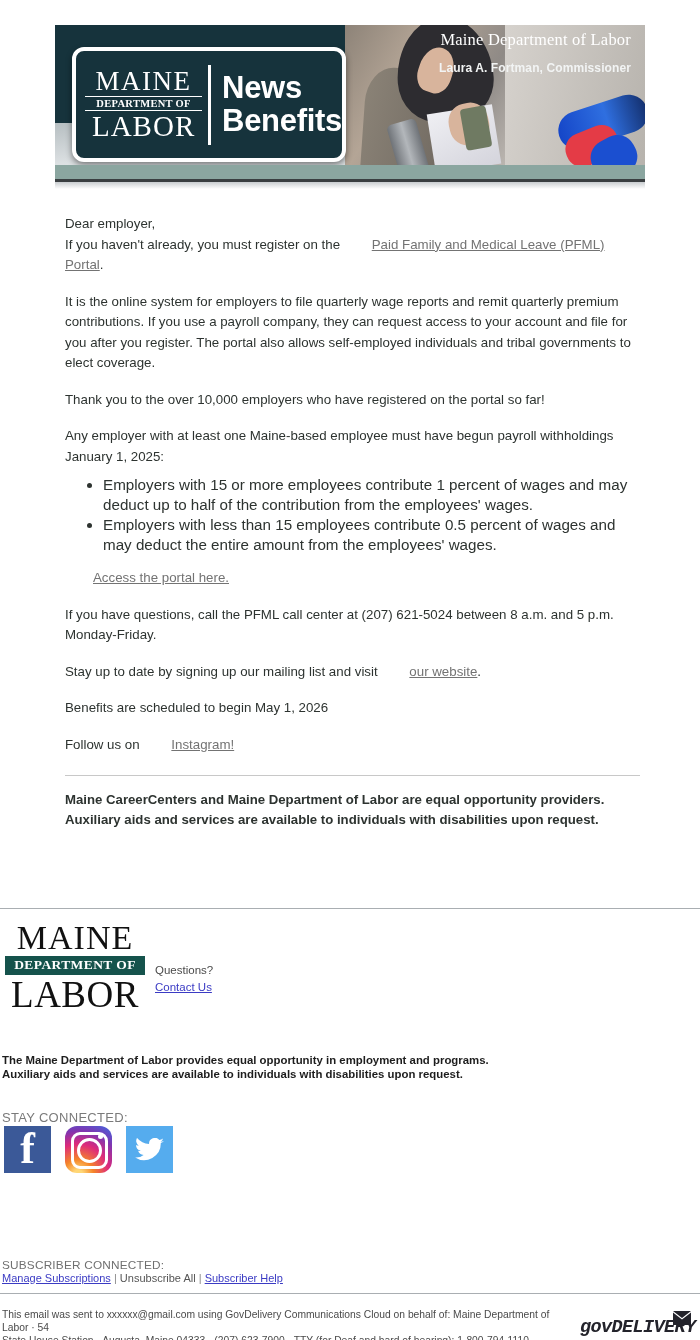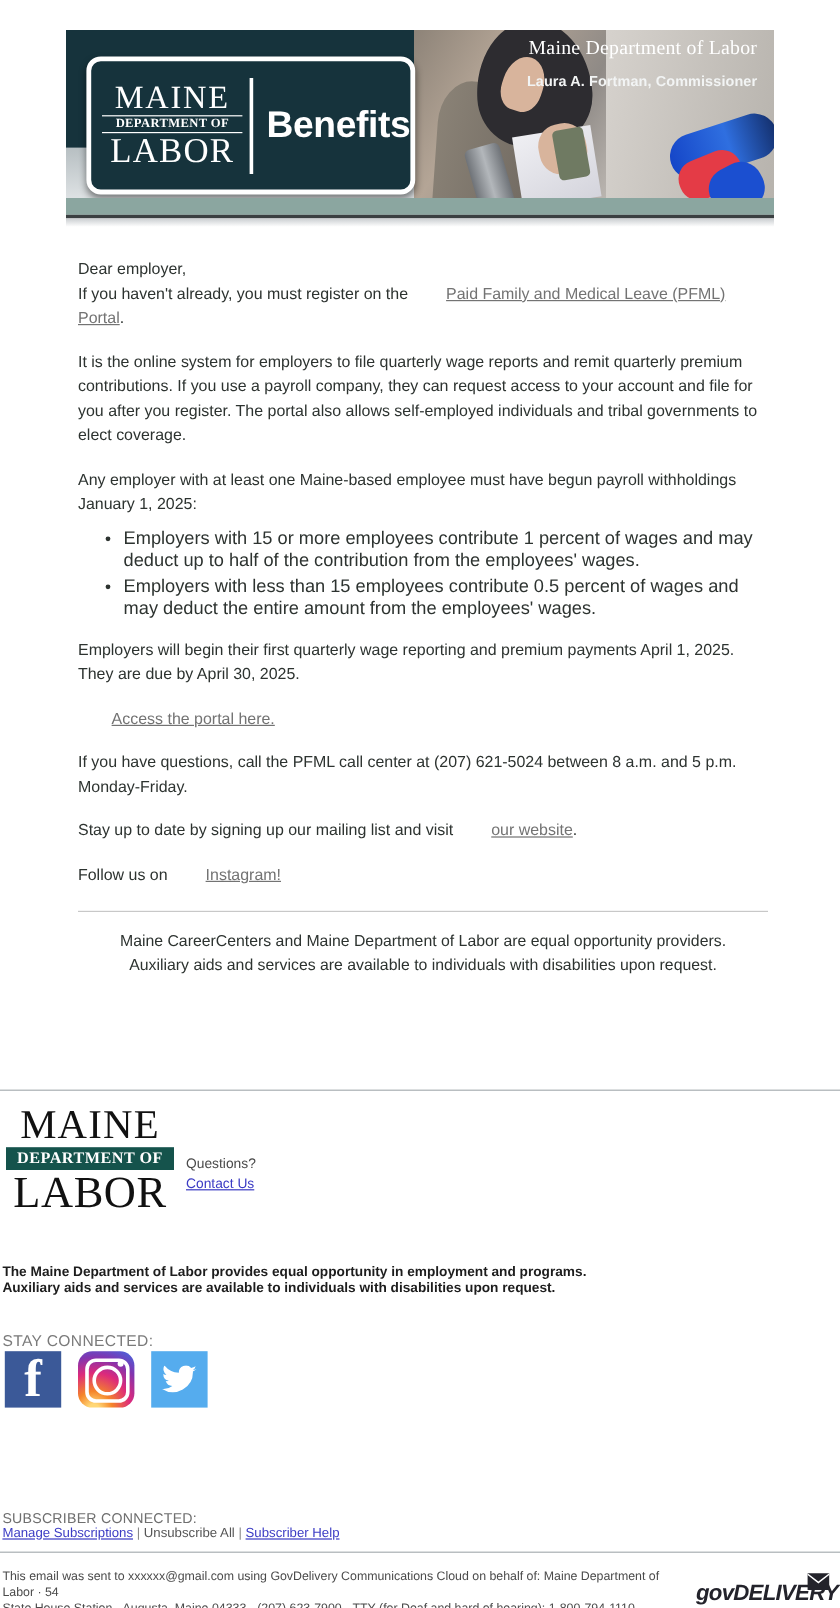--- a/index.html
+++ b/index.html
@@ -128,21 +128,21 @@
 
   
   .content { position:absolute; left:65px; top:214px; width:575px; }
   .content p { margin:0 0 16px 0; font-size:13.3px; line-height:20.5px; color:#2d3330; }
   .content p.tight { margin-bottom:0; }
   .content a, .flink { color:#737373; text-decoration:underline;margin-left:28px; }
   .bullets { margin:8px 0 14px 0; padding-left:38px; }
   .bullets li { font-size:15.2px; line-height:19.5px; color:#2d3330; margin-bottom:1px; }
 
   .hr-thin { border:0; border-top:1px solid #c8c8c8; margin:20px 0 14px 0; }
-  .eo-note { text-align:center; font-size:13.2px; line-height:20px; color:#2d3330; }
+  .eo-note { text-align:left; font-size:13.2px; line-height:20px; color:#2d3330;font-weight:bold; }
 
   
   .foot-rule { position:absolute; left:0; width:700px; height:1px; background:#a9aeb2; }
   #rule-top { top:908px; }
   #rule-bottom { top:1293px; }
 
   .footer-logo { position:absolute; left:5px; top:921px; width:140px; text-align:center; }
   .fl-maine { font-family:"Liberation Serif", serif; font-size:34px; line-height:.98; letter-spacing:1px; color:#111; }
   .fl-dept {
     background:#15534c; color:#ffffff; font-family:"Liberation Serif", serif;
@@ -173,21 +173,21 @@
   .tw-bird { position:absolute; left:9px; top:12px; width:29px; height:24px; }
 
   .subsvc { position:absolute; left:2px; top:1258px; font-size:11.8px; color:#6f6f6f; letter-spacing:.2px; }
   .subsvc-links { position:absolute; left:2px; top:1272px; font-size:11px; color:#6f6f6f; }
   .subsvc-links a { color:#3b3bc4; text-decoration:underline; }
   .subsvc-links span.sep { color:#8a8a8a; }
   .subsvc-links span.plain { color:#555; }
 
   .sentnote { position:absolute; left:2px; top:1308px; width:560px; font-size:10.3px; line-height:13px; color:#4a4a4a; }
 
-  .govd { position:absolute; right:8px; top:1310px; width:112px; height:28px; }
+  .govd { position:absolute; right:8px; top:1310px; width:112px; height:28px;font-family:Liberation Mono, monospace; }
   .govd-text {
     position:absolute; left:0; bottom:0; font-style:italic; font-weight:bold;
     font-size:18.5px; letter-spacing:-.6px; color:#23232b; white-space:nowrap;
   }
   .govd-text .lo { font-size:18.5px; }
   .govd-flag { position:absolute; right:0; top:0; width:20px; height:16px; }
 </style>
 </head>
 <body>
 
@@ -215,53 +215,55 @@
   </div>
 
   <div class="plaque">
     <div class="plaque-logo">
       <div class="pl-maine">MAINE</div>
       <div class="pl-dept">DEPARTMENT OF</div>
       <div class="pl-labor">LABOR</div>
     </div>
     <div class="plaque-div"></div>
     <div class="plaque-news">
+      <div>News</div>
       <div>Benefits</div>
     </div>
   </div>
 
   <div class="banner-band"></div>
   <div class="banner-band2"></div>
   <div class="banner-shadow"></div>
 </div>
 
 <div class="content">
 
   <p class="tight">Dear employer,</p>
 
   <p><span>If you haven't already, you must register on the </span><a href="#" class="flink">Paid Family and Medical Leave (PFML) Portal</a><span>.</span></p>
 
   <p>It is the online system for employers to file quarterly wage reports and remit quarterly premium contributions. If you use a payroll company, they can request access to your account and file for you after you register. The portal also allows self-employed individuals and tribal governments to elect coverage.</p>
 
+  <p>Thank you to the over 10,000 employers who have registered on the portal so far!</p>
 
   <p class="tight">Any employer with at least one Maine-based employee must have begun payroll withholdings January 1, 2025:</p>
 
   <ul class="bullets">
     <li>Employers with 15 or more employees contribute 1 percent of wages and may deduct up to half of the contribution from the employees' wages.</li>
     <li>Employers with less than 15 employees contribute 0.5 percent of wages and may deduct the entire amount from the employees' wages.</li>
   </ul>
 
-  <p>Employers will begin their first quarterly wage reporting and premium payments April 1, 2025. They are due by April 30, 2025.</p>
 
   <p><a href="#" class="flink">Access the portal here.</a></p>
 
   <p>If you have questions, call the PFML call center at (207) 621-5024 between 8 a.m. and 5 p.m. Monday-Friday.</p>
 
   <p><span>Stay up to date by signing up our mailing list and visit </span><a href="#" class="flink">our website</a><span>.</span></p>
 
+  <p>Benefits are scheduled to begin May 1, 2026</p>
 
   <p><span>Follow us on </span><a href="#" class="flink">Instagram!</a></p>
 
   <hr class="hr-thin">
 
   <div class="eo-note">
     <div>Maine CareerCenters and Maine Department of Labor are equal opportunity providers.</div>
     <div>Auxiliary aids and services are available to individuals with disabilities upon request.</div>
   </div>
 </div>

